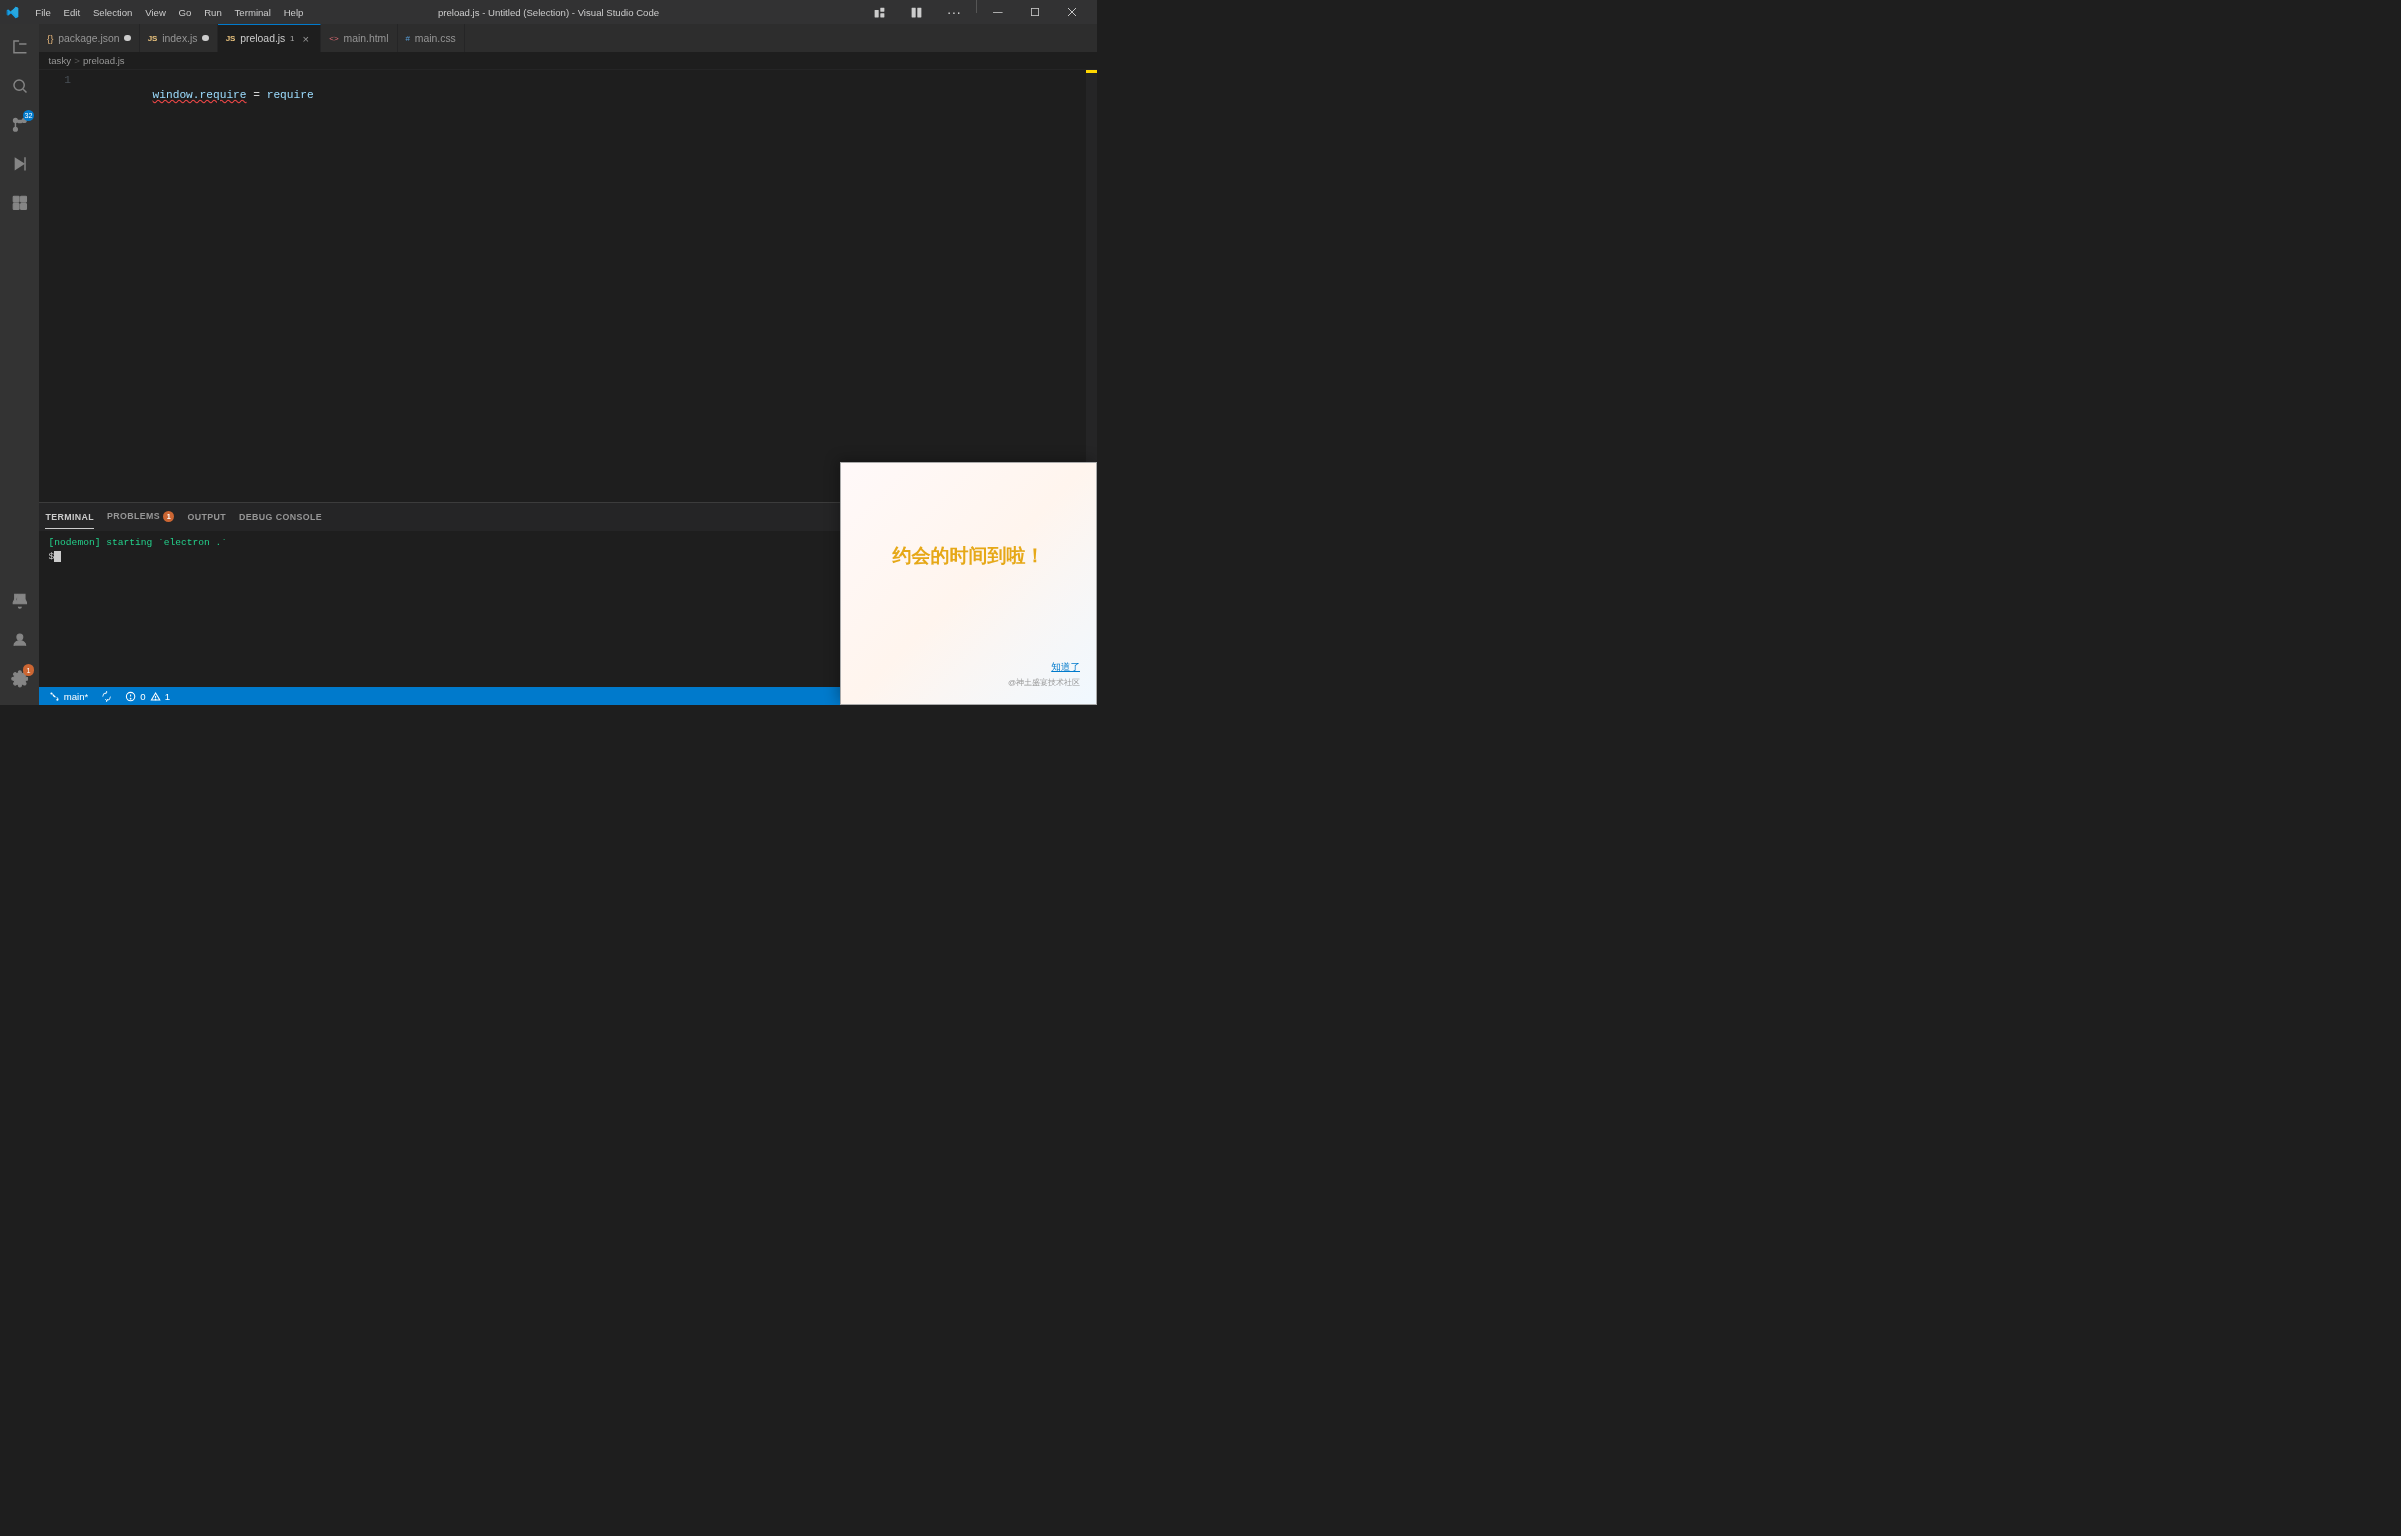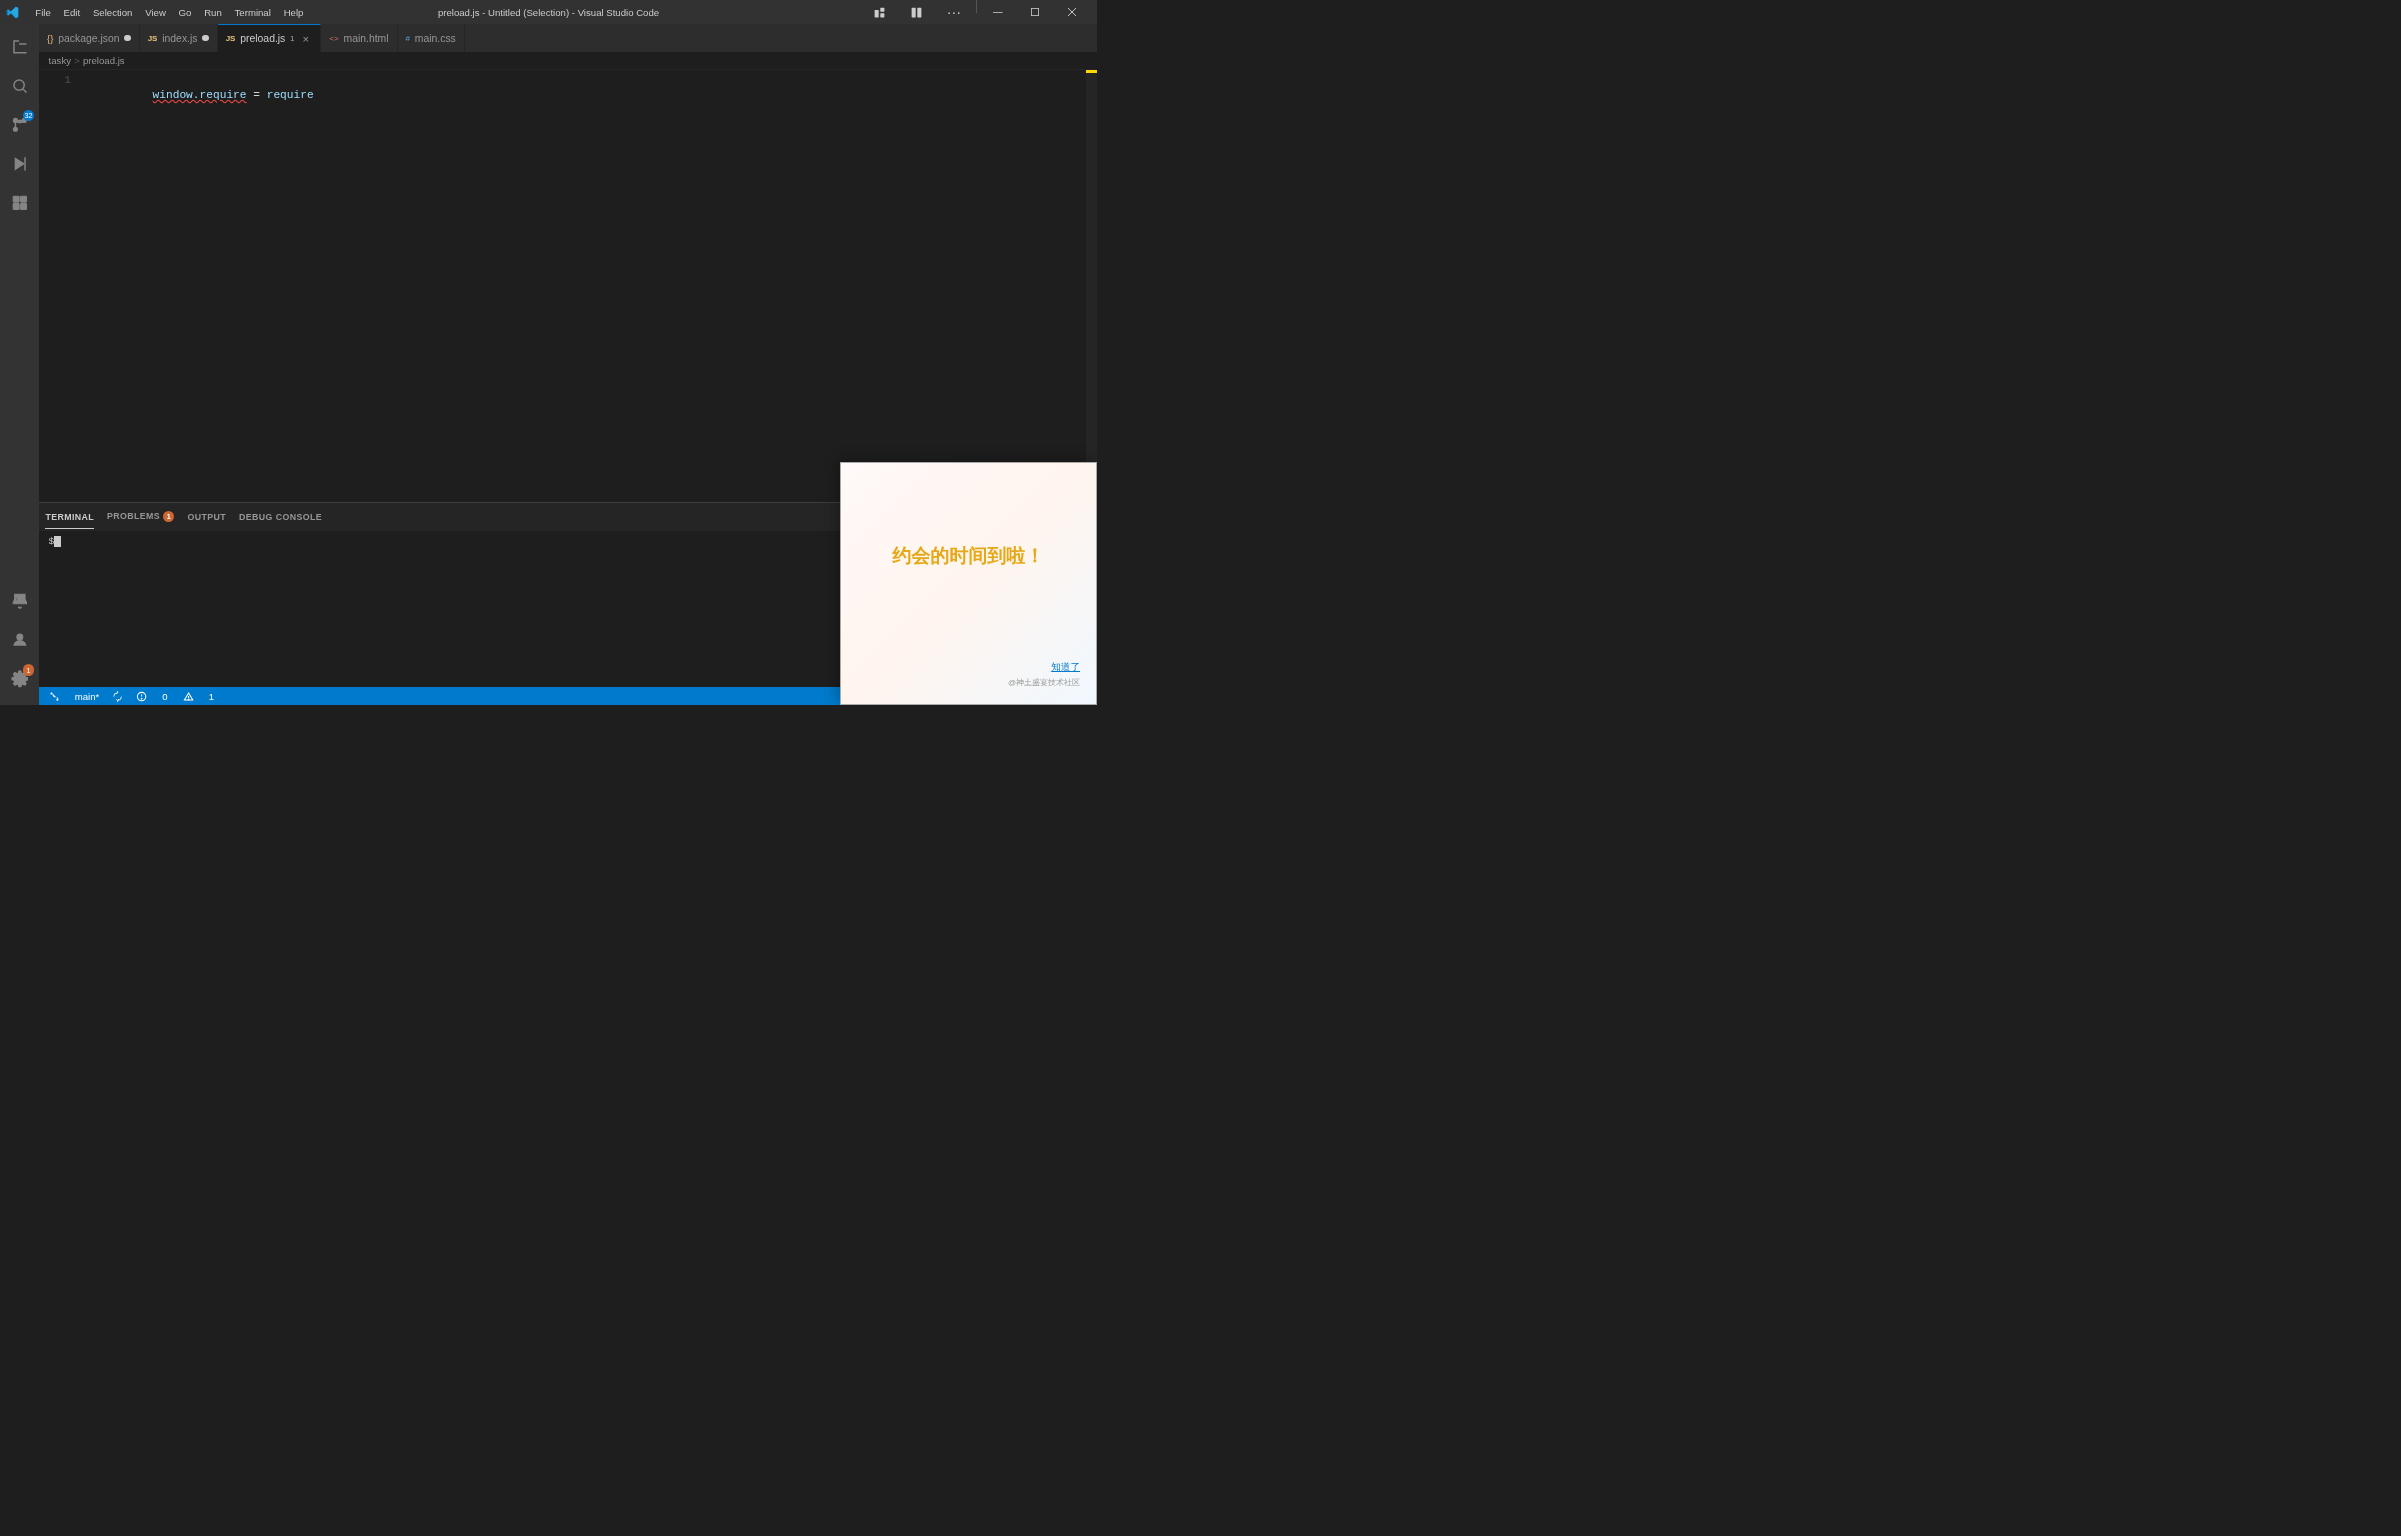--- a/index.html
+++ b/index.html
@@ -340,21 +340,21 @@
       display: flex;
       align-items: center;
       padding: 0 6.4px;
       font-size: 9.6px;
       color: white;
       gap: 6.4px;
       flex-shrink: 0;
     }
     .status-left { display: flex; align-items: center; gap: 6.4px; }
     .status-right { margin-left: auto; display: flex; align-items: center; gap: 6.4px; }
-    .status-item { display: flex; align-items: center; gap: 15px; cursor: pointer; padding: 0 3.2px; }
+    .status-item { display: flex; align-items: center; gap: 4px; cursor: pointer; padding: 0 3.2px; }
 
     
     .icon-svg { width: 17.7px; height: 17.7px; fill: currentColor; }
   </style>
 </head>
 <body>
 
 <div class="title-bar">
   <div class="title-bar-left">
 
@@ -532,20 +532,21 @@
     <div class="terminal-panel">
       <div class="terminal-tabs">
         <div class="terminal-tab active">TERMINAL</div>
         <div class="terminal-tab">
           PROBLEMS<span class="badge-count">1</span>
         </div>
         <div class="terminal-tab">OUTPUT</div>
         <div class="terminal-tab">DEBUG CONSOLE</div>
       </div>
       <div class="terminal-content">
+        <div class="terminal-line terminal-green">[nodemon] starting `electron .`</div>
         <div class="terminal-cursor-line">
           <span>$ </span>
           <span class="terminal-cursor"></span>
         </div>
       </div>
     </div>
 
     <div class="status-bar">
       <div class="status-left">
         <div class="status-item">

